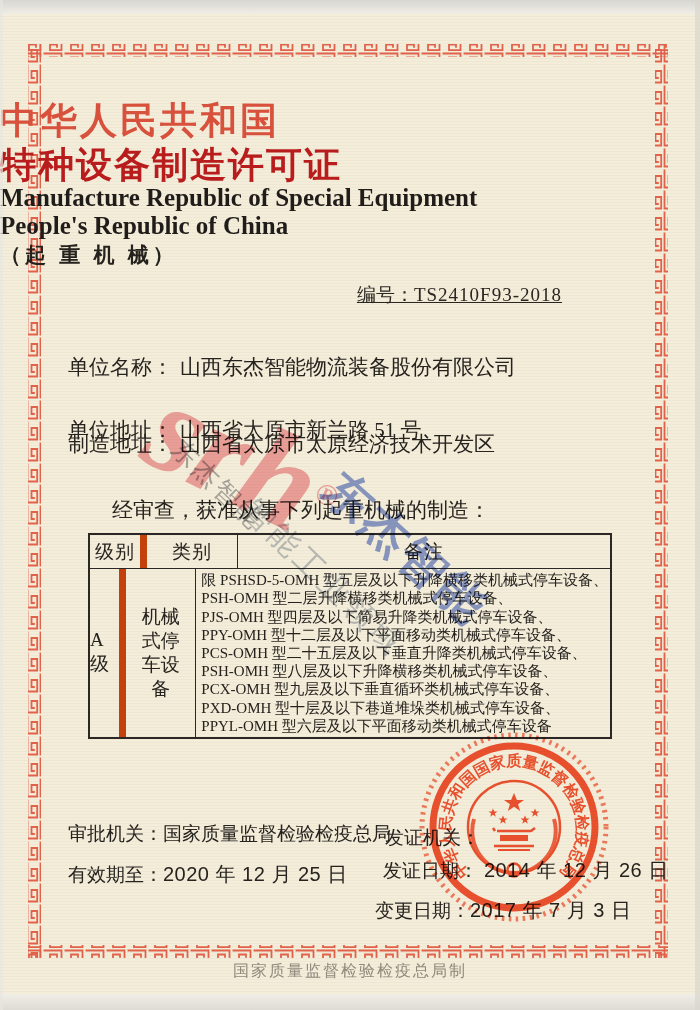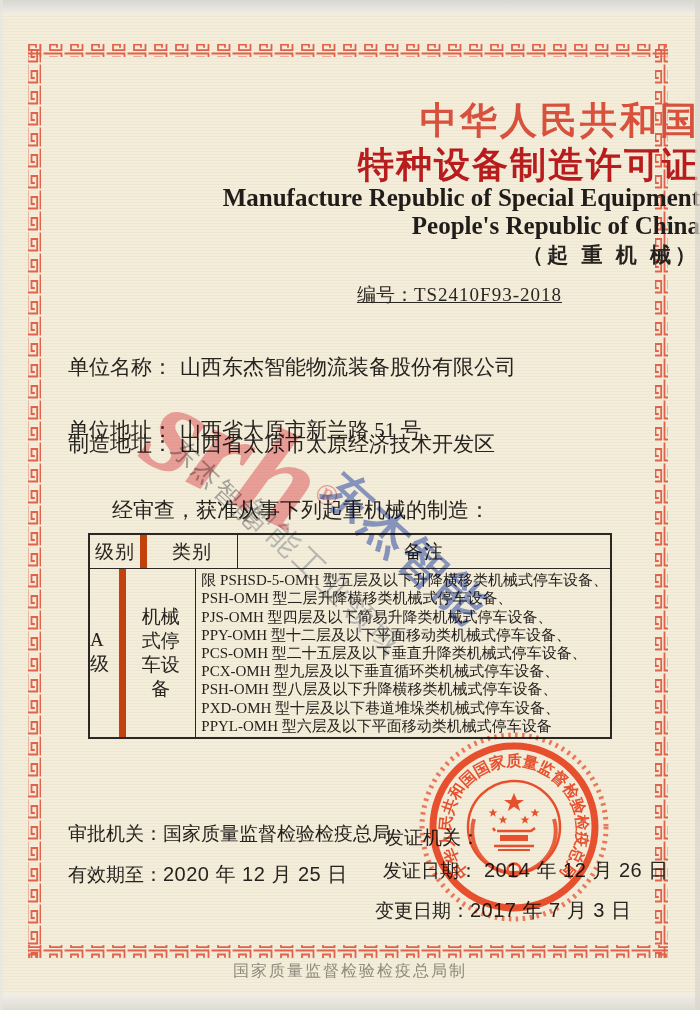--- a/index.html
+++ b/index.html
@@ -17,21 +17,21 @@
     background:linear-gradient(#d8d6d1,#ecead f0 90%,#efede6);background:linear-gradient(#d8d6d1,#efede6);}
   .edge-bottom{position:absolute;left:0;bottom:0;width:700px;height:16px;z-index:4;
     background:linear-gradient(#f0eee7,#dddbd4);}
   .edge-right{position:absolute;right:0;top:0;width:5px;height:1010px;z-index:4;background:#d9d6cd;opacity:.7;}
   .edge-left{position:absolute;left:0;top:0;width:3px;height:1010px;z-index:4;background:#e7e5de;opacity:.7;}
 
   .border-svg{position:absolute;left:0;top:0;z-index:2;}
 
   .content{position:absolute;inset:0;z-index:3;}
 
-  .title-wrap{position:absolute;left:0;right:0;text-align:right;}
+  .title-wrap{position:absolute;left:0;right:0;text-align:left;}
   .t-cn1{top:96px;font-size:37px;font-weight:bold;letter-spacing:3px;color:#d8513d;}
   .t-cn2{top:141px;font-size:36px;font-weight:bold;letter-spacing:2px;color:#b91c1c;}
   .t-en1{top:184px;font-size:25px;font-weight:bold;color:#1f1c19;}
   .t-en2{top:212px;font-size:25px;font-weight:bold;color:#1f1c19;}
   .t-cat{top:241px;font-size:21px;font-weight:bold;letter-spacing:4px;color:#25211d;}
 
   .serial{position:absolute;top:282px;right:138px;font-size:19px;color:#2a2622;text-decoration:underline;}
   .serial .num{letter-spacing:1px;}
 
   .info-line{position:absolute;left:68px;font-size:21px;white-space:nowrap;}
@@ -131,22 +131,22 @@
     </div>
     <div class="t-body">
       <div class="c1">A 级</div>
       <div class="c2">机械式停车设备</div>
       <div class="c3">
         <div class="remark-line">限 PSHSD-5-OMH 型五层及以下升降横移类机械式停车设备、</div>
         <div class="remark-line">PSH-OMH 型二层升降横移类机械式停车设备、</div>
         <div class="remark-line">PJS-OMH 型四层及以下简易升降类机械式停车设备、</div>
         <div class="remark-line">PPY-OMH 型十二层及以下平面移动类机械式停车设备、</div>
         <div class="remark-line">PCS-OMH 型二十五层及以下垂直升降类机械式停车设备、</div>
+        <div class="remark-line">PSH-OMH 型八层及以下升降横移类机械式停车设备、</div>
         <div class="remark-line">PCX-OMH 型九层及以下垂直循环类机械式停车设备、</div>
-        <div class="remark-line">PSH-OMH 型八层及以下升降横移类机械式停车设备、</div>
         <div class="remark-line">PXD-OMH 型十层及以下巷道堆垛类机械式停车设备、</div>
         <div class="remark-line">PPYL-OMH 型六层及以下平面移动类机械式停车设备</div>
       </div>
     </div>
   </div>
 
   <div class="f-row fr1">
     <span class="lbl">审批机关：</span><span>国家质量监督检验检疫总局</span>
   </div>
   <div class="f-row fr2">

